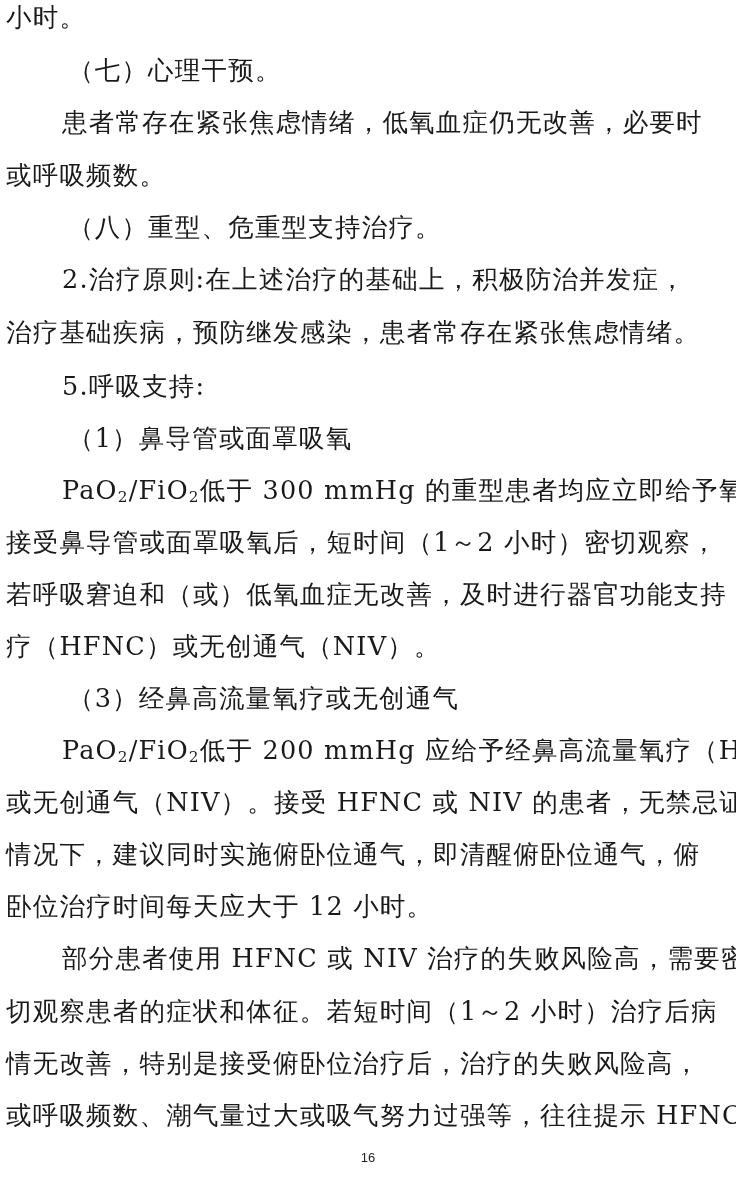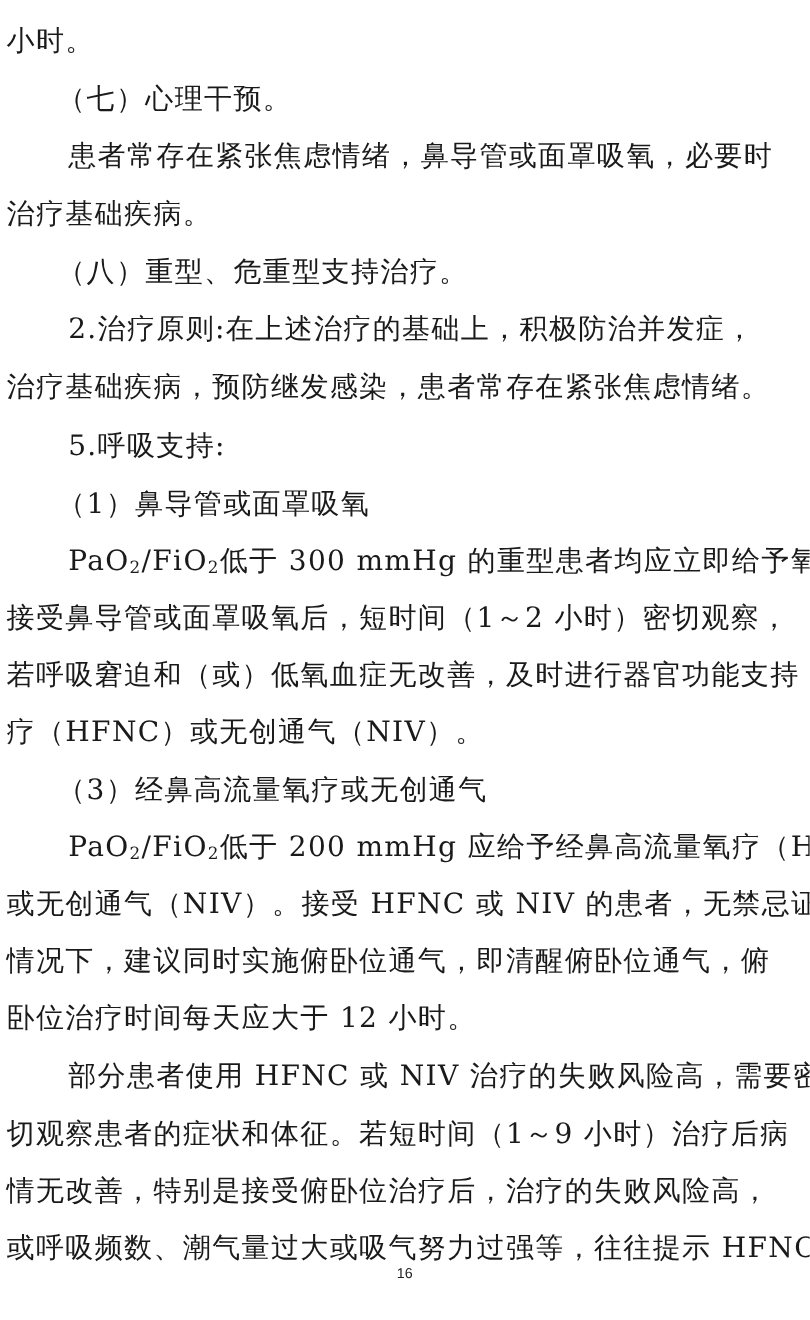--- a/index.html
+++ b/index.html
@@ -1,45 +1,45 @@
 <!DOCTYPE html>
 <html><head>
 <meta charset="utf-8">
 <style>
   html, body { margin: 0; padding: 0; background: #ffffff; }
   body { width: 736px; height: 1200px; position: relative; overflow: hidden;
          font-family: "DejaVu Serif", "Liberation Serif", serif; color: #1a1a1a; }
   .line { position: absolute; left: 6px; white-space: nowrap; font-size: 25.5px;
-          line-height: 34px; letter-spacing: 1.2px; margin-top: 20px; }
+          line-height: 34px; letter-spacing: 1.2px; }
   .ind1 { left: 62px; }
-  .ind2 { left: 52px; }
+  .ind2 { left: 68px; }
   sub { font-size: 60%; vertical-align: -3px; line-height: 0; }
   .page-num { position: absolute; top: 1150px; left: 0; width: 736px; text-align: center;
               font-family: "Liberation Sans", sans-serif; font-size: 13px; color: #222; }
 </style>
 </head>
 <body>
 
 <div>
   <div class="line" style="top:0px">小时。</div>
   <div class="line ind2" style="top:53px">（七）心理干预。</div>
-  <div class="line ind1" style="top:105px">患者常存在紧张焦虑情绪，鼻导管或面罩吸氧，必要时</div>
-  <div class="line" style="top:158px">治疗基础疾病。</div>
+  <div class="line ind1" style="top:105px">患者常存在紧张焦虑情绪，低氧血症仍无改善，必要时</div>
+  <div class="line" style="top:158px">或呼吸频数。</div>
   <div class="line ind2" style="top:210px">（八）重型、危重型支持治疗。</div>
   <div class="line ind1" style="top:262px">2.治疗原则:在上述治疗的基础上，积极防治并发症，</div>
   <div class="line" style="top:315px">治疗基础疾病，预防继发感染，患者常存在紧张焦虑情绪。</div>
   <div class="line ind1" style="top:369px">5.呼吸支持:</div>
   <div class="line ind2" style="top:421px">（1）鼻导管或面罩吸氧</div>
   <div class="line ind1" style="top:473px"><span>PaO</span><sub>2</sub><span>/FiO</span><sub>2</sub><span>低于 300 mmHg 的重型患者均应立即给予氧疗。</span></div>
   <div class="line" style="top:525px">接受鼻导管或面罩吸氧后，短时间（1～2 小时）密切观察，</div>
   <div class="line" style="top:577px">若呼吸窘迫和（或）低氧血症无改善，及时进行器官功能支持</div>
   <div class="line" style="top:629px">疗（HFNC）或无创通气（NIV）。</div>
   <div class="line ind2" style="top:681px">（3）经鼻高流量氧疗或无创通气</div>
   <div class="line ind1" style="top:733px"><span>PaO</span><sub>2</sub><span>/FiO</span><sub>2</sub><span>低于 200 mmHg 应给予经鼻高流量氧疗（HFNC）</span></div>
   <div class="line" style="top:785px">或无创通气（NIV）。接受 HFNC 或 NIV 的患者，无禁忌证的</div>
   <div class="line" style="top:837px">情况下，建议同时实施俯卧位通气，即清醒俯卧位通气，俯</div>
   <div class="line" style="top:889px">卧位治疗时间每天应大于 12 小时。</div>
   <div class="line ind1" style="top:941px">部分患者使用 HFNC 或 NIV 治疗的失败风险高，需要密</div>
-  <div class="line" style="top:994px">切观察患者的症状和体征。若短时间（1～9 小时）治疗后病</div>
+  <div class="line" style="top:994px">切观察患者的症状和体征。若短时间（1～2 小时）治疗后病</div>
   <div class="line" style="top:1046px">情无改善，特别是接受俯卧位治疗后，治疗的失败风险高，</div>
   <div class="line" style="top:1098px">或呼吸频数、潮气量过大或吸气努力过强等，往往提示 HFNC</div>
   <div class="page-num">16</div>
 </div>
 
 </body></html>

